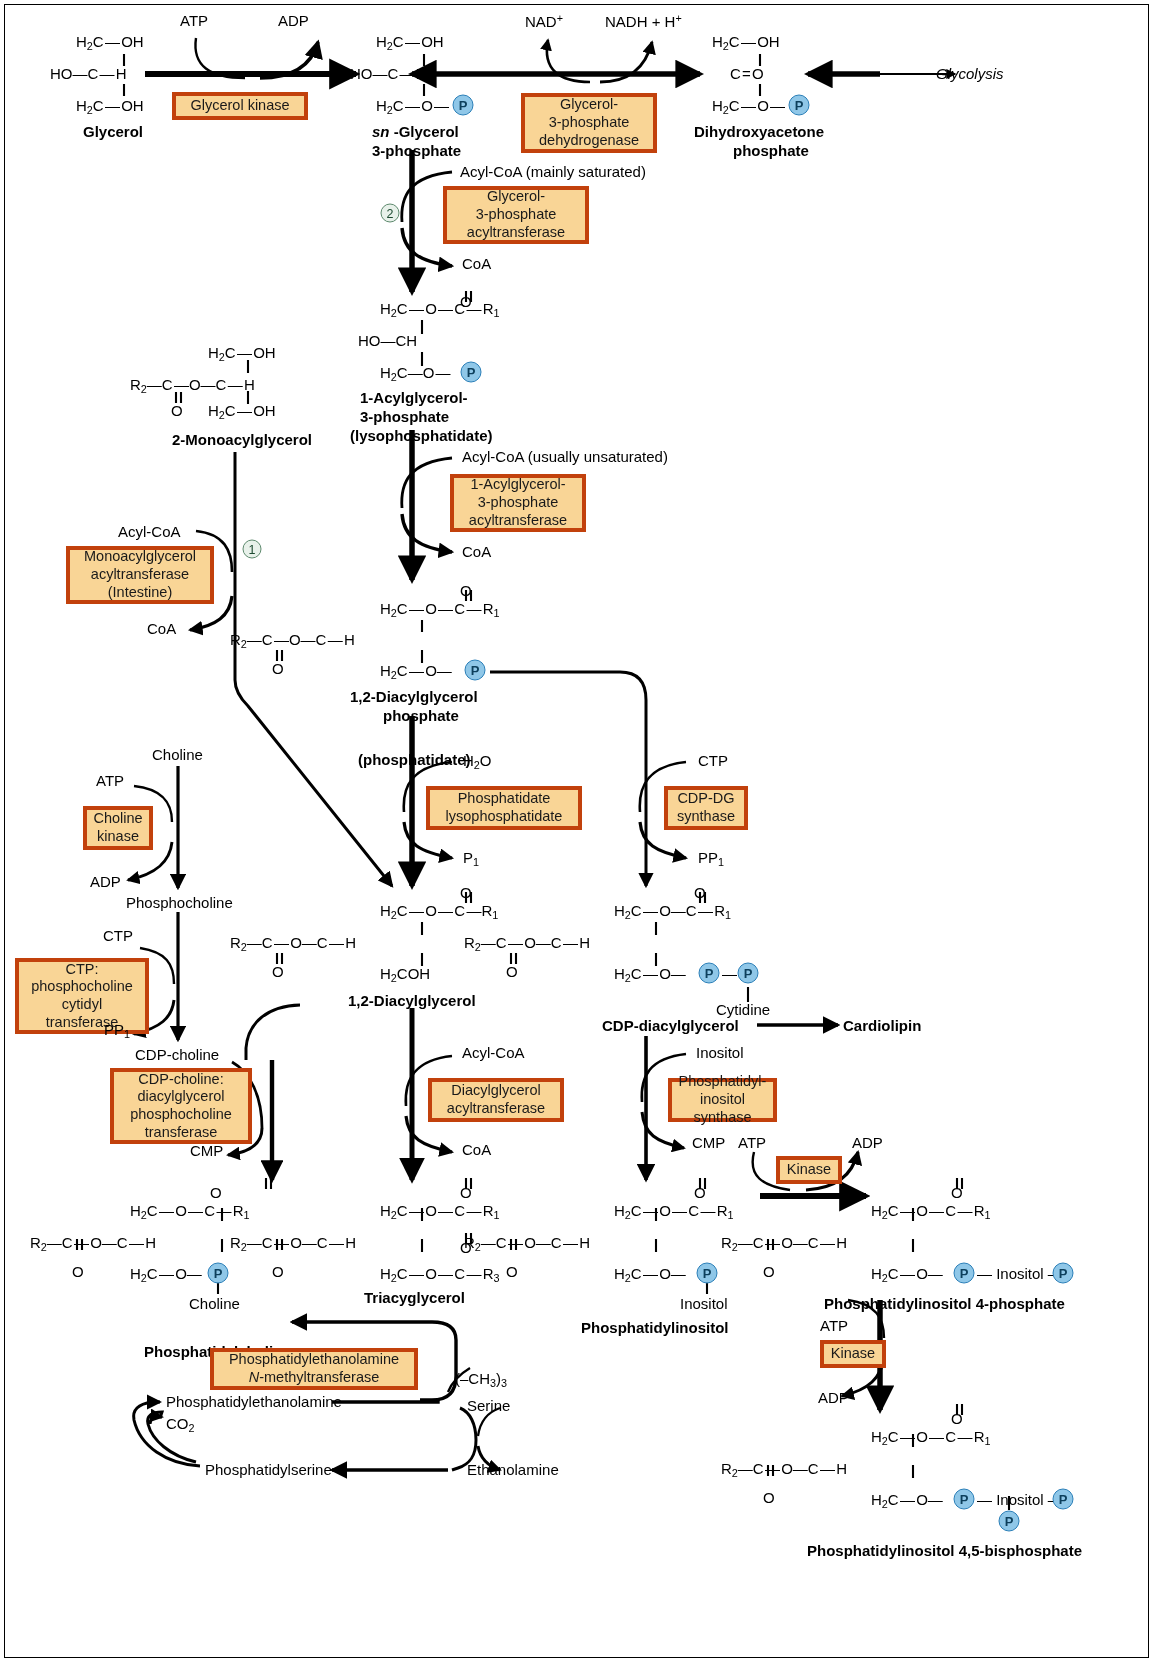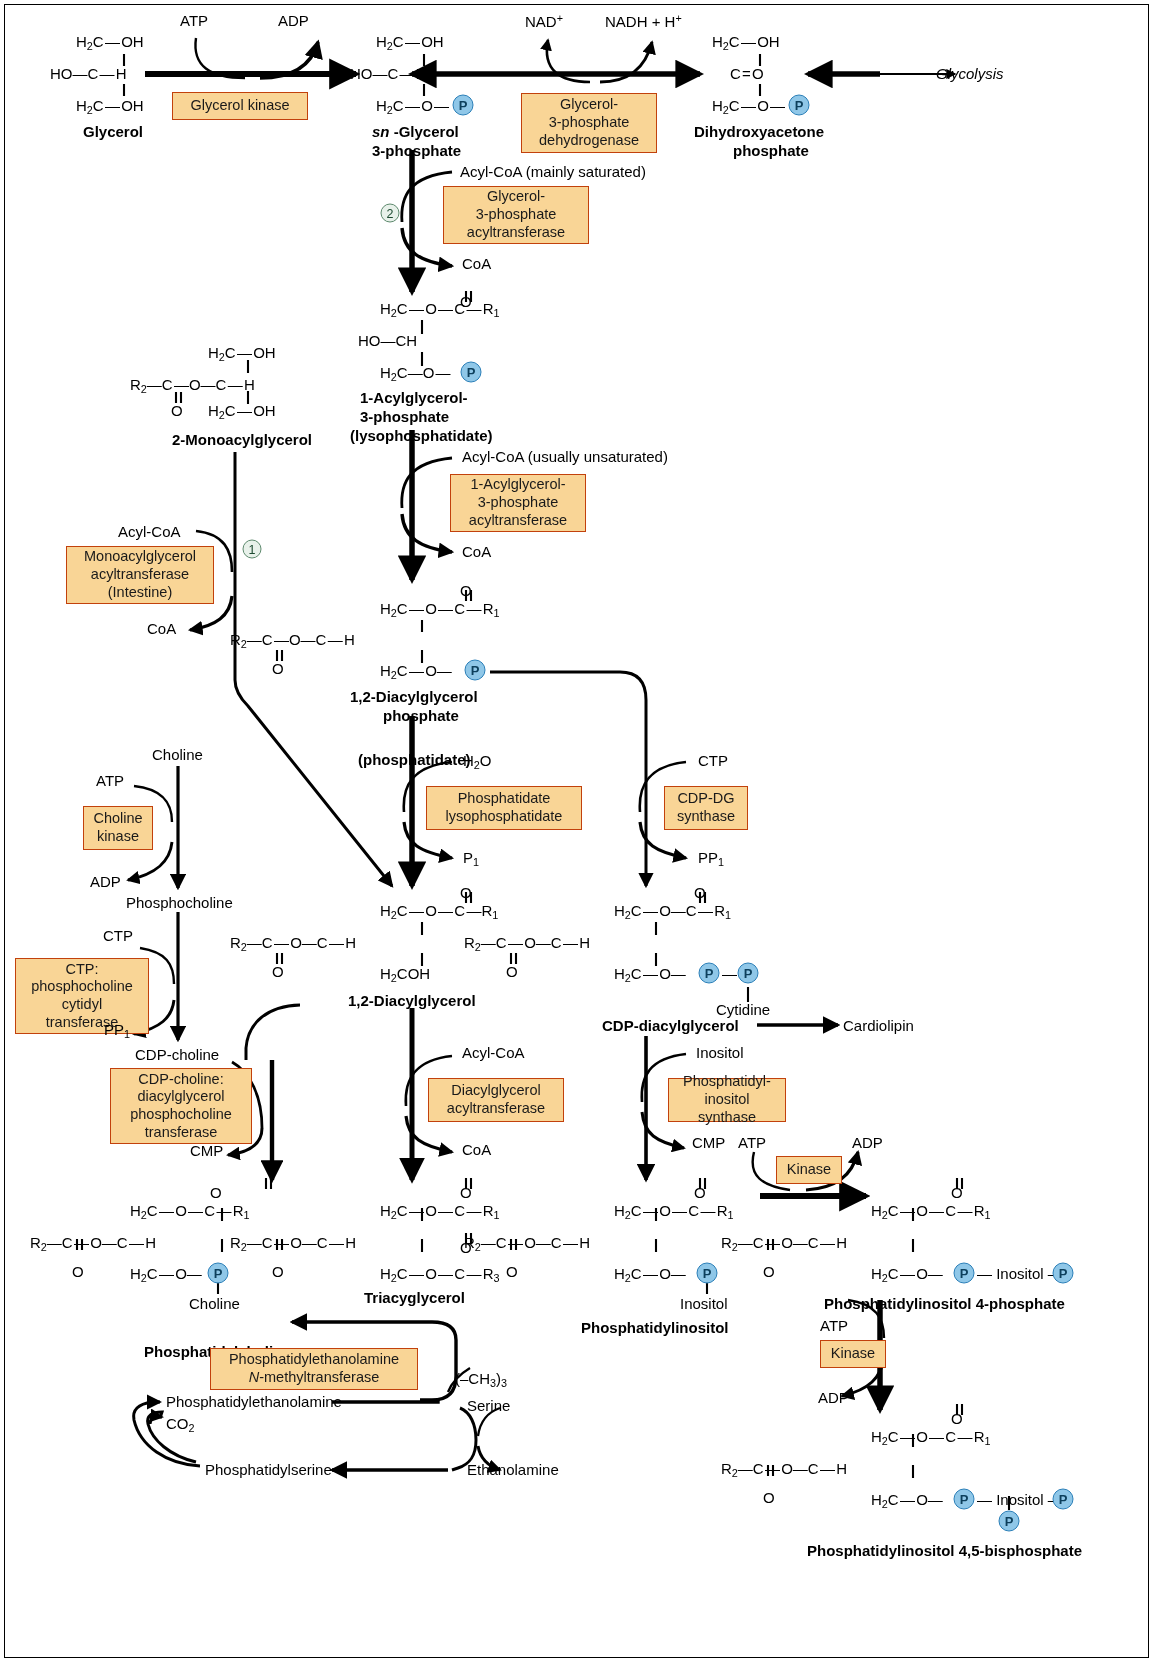--- a/index.html
+++ b/index.html
@@ -2,21 +2,21 @@
 <html><head>
 <meta charset="utf-8">
 <style>
   html,body{margin:0;padding:0;background:#ffffff;}
   body{font-family:"Liberation Sans", sans-serif;}
   #stage{position:relative;width:1153px;height:1662px;background:#fff;overflow:hidden;}
   .frame{position:absolute;left:4px;top:4px;width:1145px;height:1654px;border:1.5px solid #000;box-sizing:border-box;}
   .t{position:absolute;white-space:nowrap;color:#000;font-size:15px;line-height:1;}
   .tb{font-weight:bold;}
   .ti{font-style:italic;}
-  .enz{position:absolute;background:#f9d596;border:1px solid #c2410c;color:#1a1a1a;
+  .enz{position:absolute;background:#f9d596;border:4px solid #c2410c;color:#1a1a1a;
        font-size:14.5px;text-align:center;line-height:1.22;box-sizing:border-box;
        display:flex;align-items:center;justify-content:center;padding:3px 6px;}
   svg.layer{position:absolute;left:0;top:0;width:1153px;height:1662px;pointer-events:none;}
   .pcirc{position:absolute;width:21px;height:21px;border-radius:50%;background:#8fc7e8;
          border:1.5px solid #2b7fb8;color:#0d3f5c;font-size:13px;font-weight:bold;
          display:flex;align-items:center;justify-content:center;box-sizing:border-box;
          transform:translate(-50%,-50%);}
   .ncirc{position:absolute;width:19px;height:19px;border-radius:50%;background:#e8f1ea;
          border:1.5px solid #5e8a6e;color:#1c4a30;font-size:12.5px;
          display:flex;align-items:center;justify-content:center;box-sizing:border-box;
@@ -338,31 +338,31 @@
   <div class="t" style="left:694px;top:885px;">O</div>
   <div class="t" style="left:614px;top:903px;">H<sub>2</sub>C — O—C — R<sub>1</sub></div>
   <div class="t" style="left:464px;top:935px;">R<sub>2</sub>—C — O—C — H</div>
   <div class="t" style="left:506px;top:964px;">O</div>
   <div class="t" style="left:614px;top:966px;">H<sub>2</sub>C — O—</div>
   <div class="pcirc" style="left:709px;top:973px;">P</div>
   <div class="t" style="left:722px;top:966px;">—</div>
   <div class="pcirc" style="left:748px;top:973px;">P</div>
   <div class="t" style="left:716px;top:1002px;">Cytidine</div>
   <div class="t tb" style="left:602px;top:1018px;">CDP-diacylglycerol</div>
-  <div class="t" style="left:843px;top:1018px;">Cardiolipin</div>
+  <div class="t" style="left:843px;top:1018px;font-weight:bold;">Cardiolipin</div>
 
   <div class="t" style="left:462px;top:1045px;">Acyl-CoA</div>
   <div class="enz" style="left:428px;top:1078px;width:136px;height:44px;flex-direction:column;">
     <span>Diacylglycerol</span>
     <span>acyltransferase</span>
   </div>
   <div class="t" style="left:462px;top:1142px;">CoA</div>
 
   <div class="t" style="left:696px;top:1045px;">Inositol</div>
-  <div class="enz" style="left:668px;top:1078px;width:118px;height:44px;flex-direction:column;">
+  <div class="enz" style="left:668px;top:1078px;width:109px;height:44px;flex-direction:column;">
     <span>Phosphatidyl-</span>
     <span>inositol synthase</span>
   </div>
   <div class="t" style="left:692px;top:1135px;">CMP</div>
 
   <div class="t" style="left:738px;top:1135px;">ATP</div>
   <div class="t" style="left:852px;top:1135px;">ADP</div>
   <div class="enz" style="left:776px;top:1156px;width:66px;height:28px;">Kinase</div>
 
   <div class="t" style="left:210px;top:1185px;">O</div>

